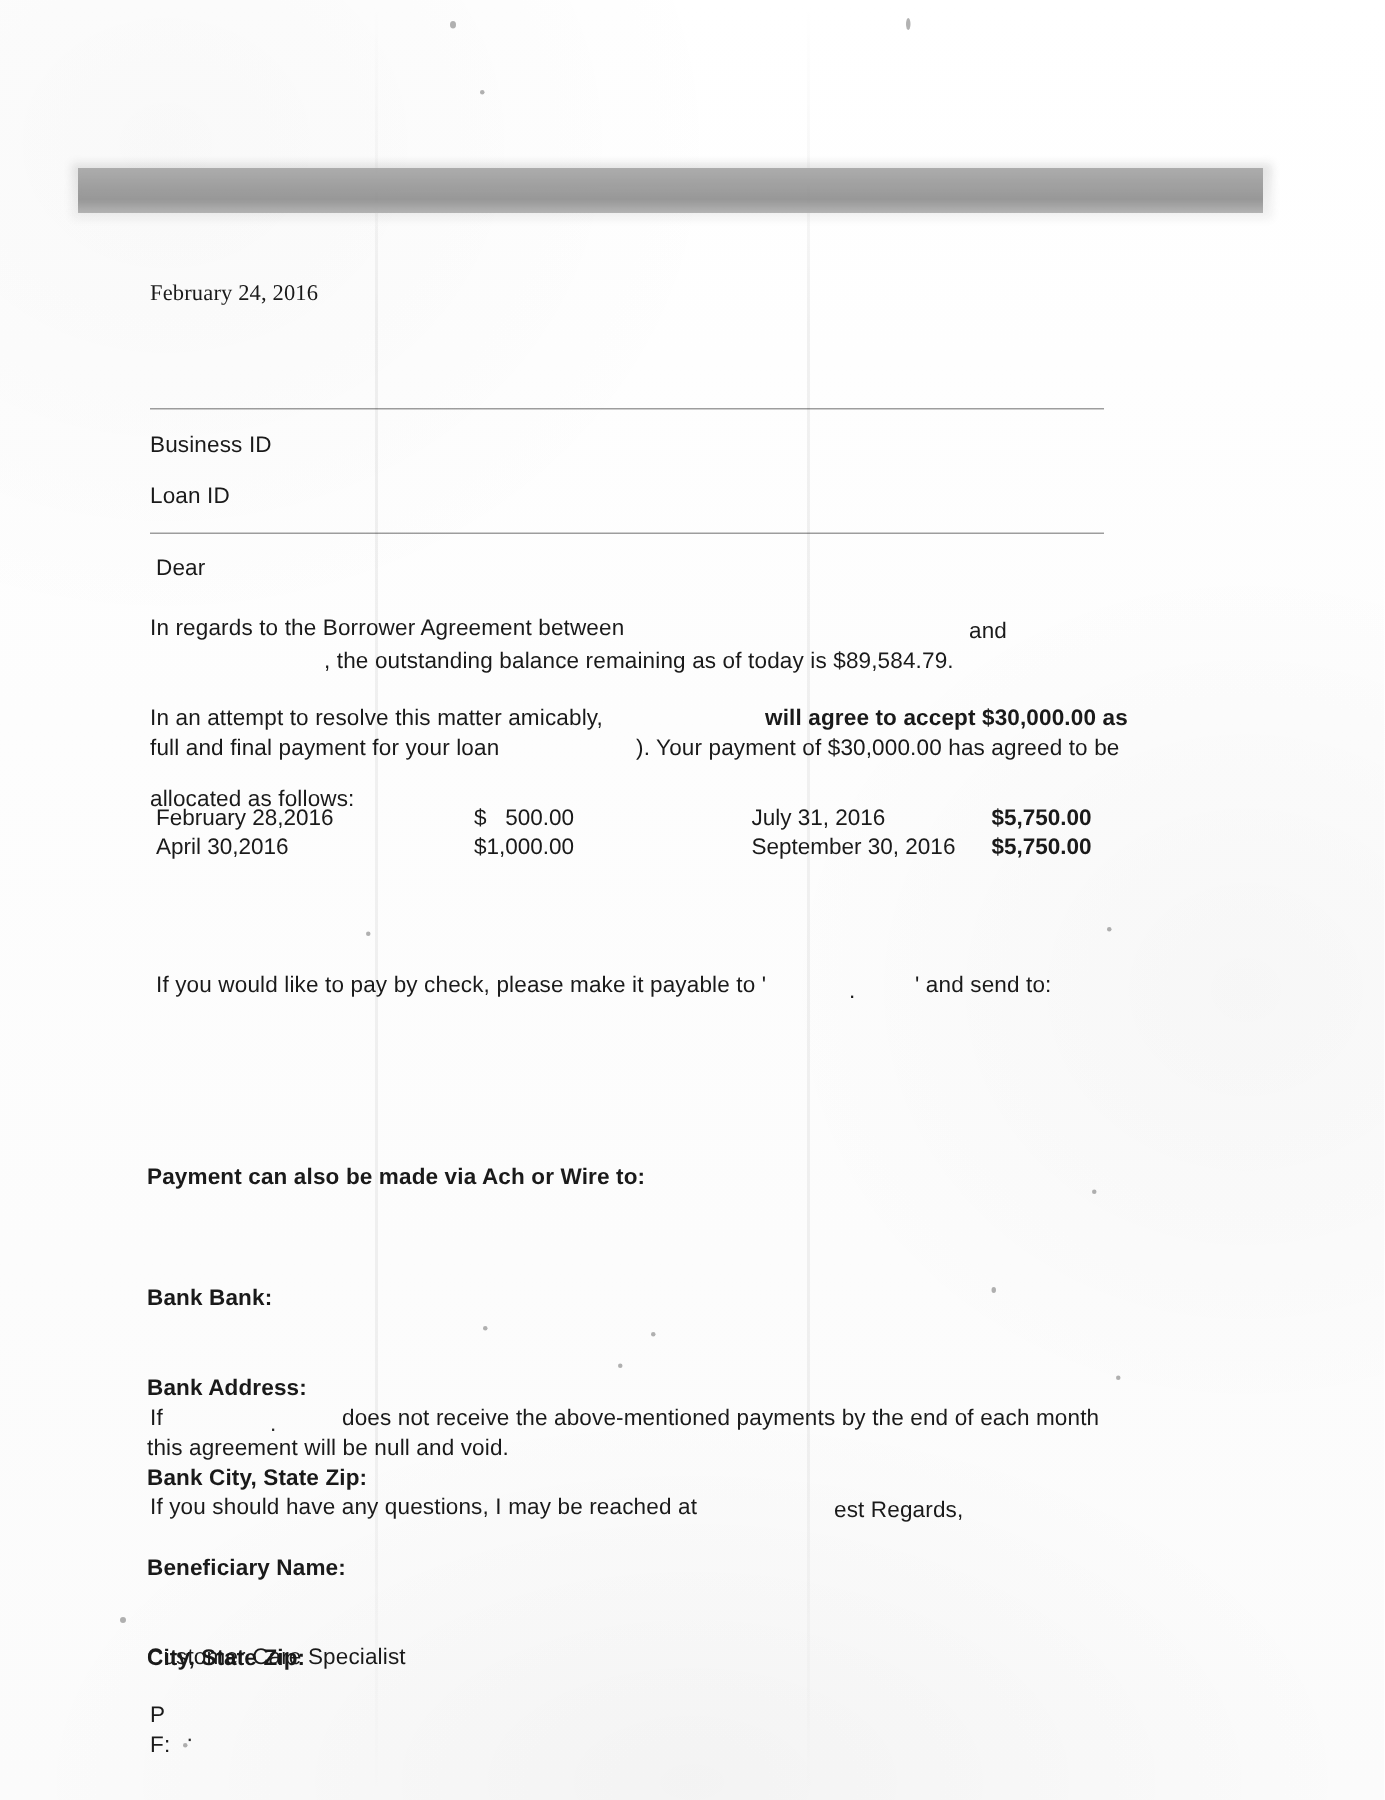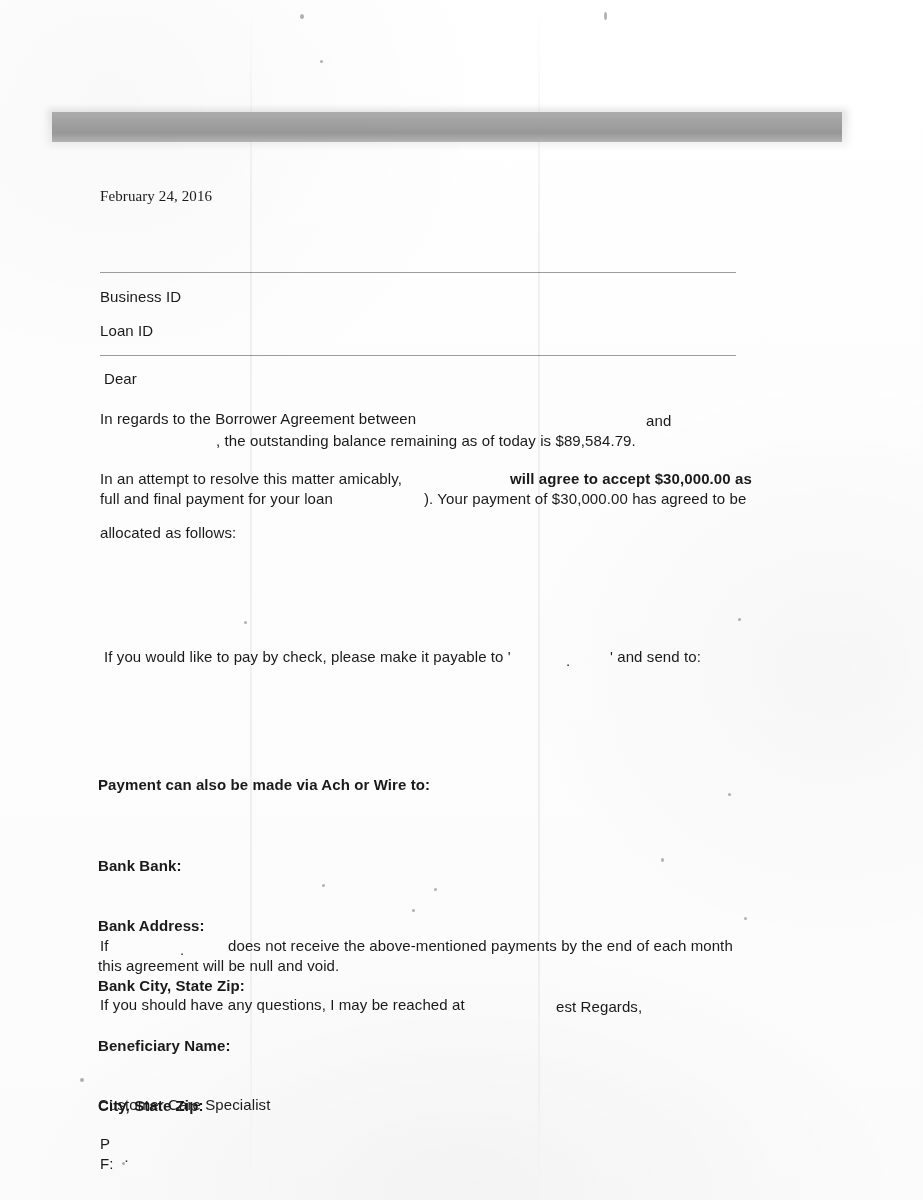--- a/index.html
+++ b/index.html
@@ -177,20 +177,32 @@
 
 <div class="doc-text t-para2a">In an attempt to resolve this matter amicably,</div>
 <div class="doc-text t-para2b">will agree to accept $30,000.00 as</div>
 <div class="doc-text t-para2c">full and final payment for your loan</div>
 <div class="doc-text t-para2d">). Your payment of $30,000.00 has agreed to be</div>
 <div class="doc-text t-para2e">allocated as follows:</div>
 
 <div class="sched">
   <table>
     <tbody>
+        <tr>
+      <td class="col-date-l">February 28,2016</td>
+      <td class="col-amt-l">$   500.00</td>
+      <td class="col-date-r">July 31, 2016</td>
+      <td class="col-amt-r amt-bold">$5,750.00</td>
+    </tr>
+    <tr>
+      <td class="col-date-l">April 30,2016</td>
+      <td class="col-amt-l">$1,000.00</td>
+      <td class="col-date-r">September 30, 2016</td>
+      <td class="col-amt-r amt-bold">$5,750.00</td>
+    </tr>
   </tbody>
     </table>
 </div>
 
 <div class="doc-text t-check">If you would like to pay by check, please make it payable to '</div>
 <div class="doc-text t-check-dot">.</div>
 <div class="doc-text t-check-end">' and send to:</div>
 
 <div class="doc-text t-ach">Payment can also be made via Ach or Wire to:</div>
 

